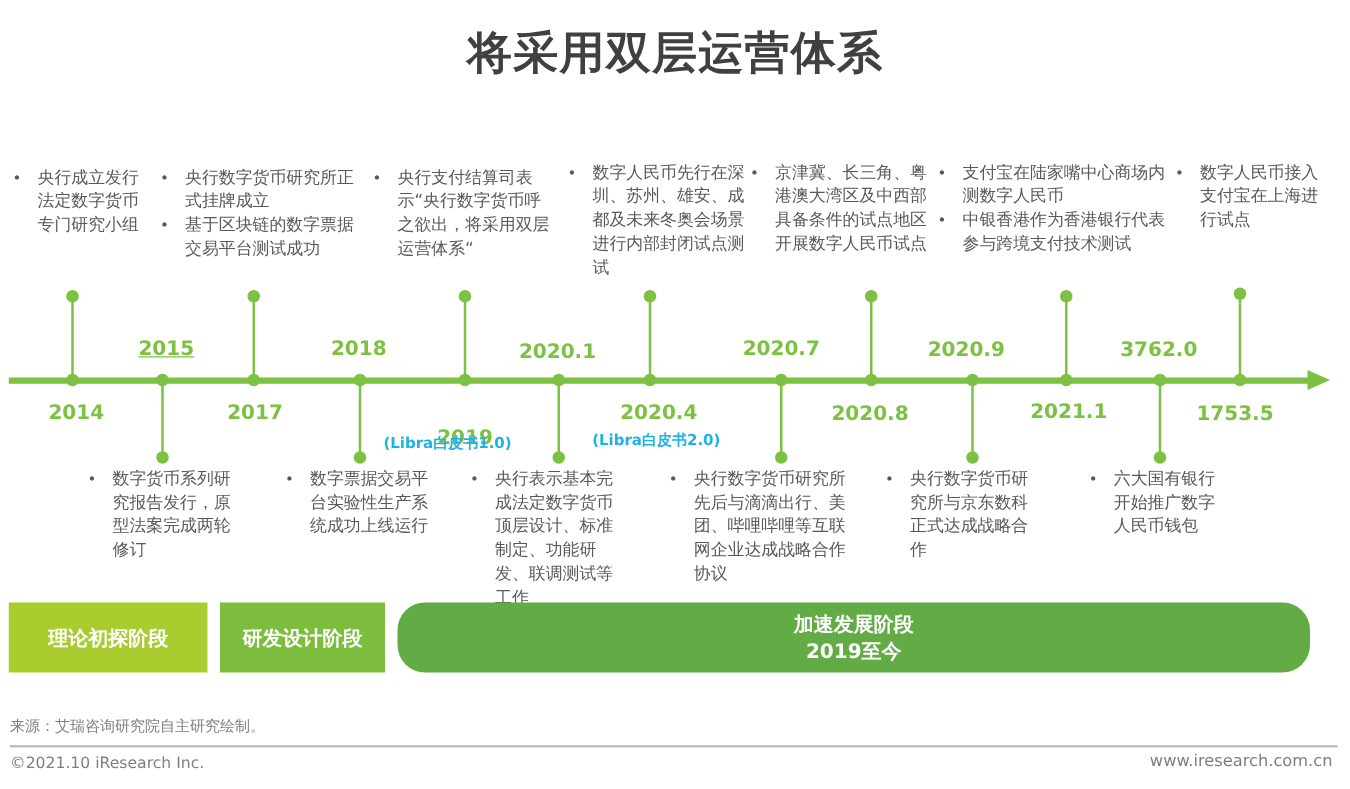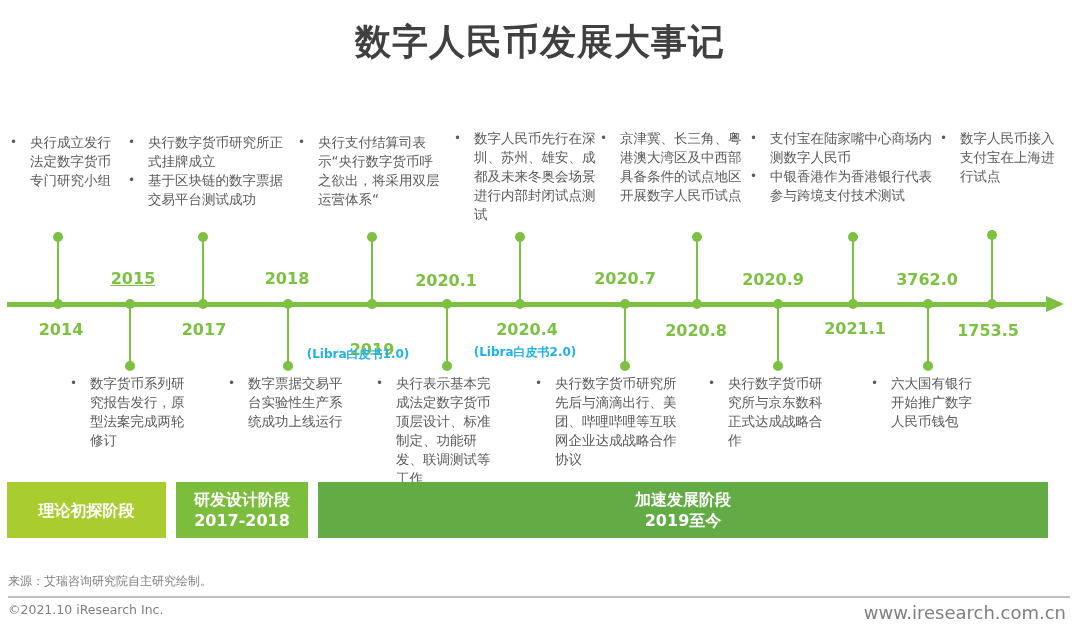--- a/index.html
+++ b/index.html
@@ -17,26 +17,26 @@
            border-left: 18px solid #7dc142; }
   .stem { position: absolute; width: 2px; background: #7dc142; }
   .dot { position: absolute; width: 10px; height: 10px; border-radius: 50%; background: #7dc142; }
   .year { position: absolute; font-size: 16px; font-weight: bold; color: #7dc142; width: 90px; text-align: center; }
   .note { position: absolute; font-size: 12px; font-weight: bold; color: #1fb2e8; width: 120px; text-align: center; }
   .phase { position: absolute; top: 482px; height: 56px; color: #ffffff; font-weight: bold;
            font-size: 16px; line-height: 21px; text-align: center; display: flex; flex-direction: column; justify-content: center; }
   .source { position: absolute; left: 8px; top: 573px; font-size: 12px; color: #7f7f7f; }
   .rule { position: absolute; left: 8px; top: 596px; width: 1062px; height: 2px; background: #bfbfbf; }
   .copyright { position: absolute; left: 8px; top: 602px; font-size: 12.5px; color: #7f7f7f; }
-  .website { position: absolute; right: 14px; top: 602px; font-size: 18px; color: #7f7f7f; }
+  .website { position: absolute; right: 14px; top: 602px; font-size: 13px; color: #7f7f7f; }
 </style>
 </head>
 <body>
 
-<div class="title">数字人民币发展大事记</div>
+<div class="title">将采用双层运营体系</div>
 
 <div class="event" style="left:8px; top:133px; width:108px;">
   <ul>
       <li>央行成立发行法定数字货币专门研究小组</li>
     </ul>
 </div>
 <div class="event" style="left:126px; top:133px; width:170px;">
   <ul>
     <li>央行数字货币研究所正式挂牌成立</li>
     <li>基于区块链的数字票据交易平台测试成功</li>
@@ -170,23 +170,22 @@
   <ul>
       <li>六大国有银行开始推广数字人民币钱包</li>
     </ul>
 </div>
 
 <div class="phase" style="left:7px; width:159px; background:#a9cc2e;">
   <div>理论初探阶段</div>
 </div>
 <div class="phase" style="left:176px; width:132px; background:#7dbd3d;">
   <div>研发设计阶段</div>
-  <div>2017-2018</div>
 </div>
-<div class="phase" style="left:318px; width:730px; background:#63ac45;">
+<div class="phase" style="left:318px; width:730px; background:#63ac45;border-radius:22px;">
   <div>加速发展阶段</div>
   <div>2019至今</div>
 </div>
 
 <div class="source">来源：艾瑞咨询研究院自主研究绘制。</div>
 <div class="rule"></div>
 <div class="copyright">©2021.10 iResearch Inc.</div>
 <div class="website">www.iresearch.com.cn</div>
 
 </body></html>

